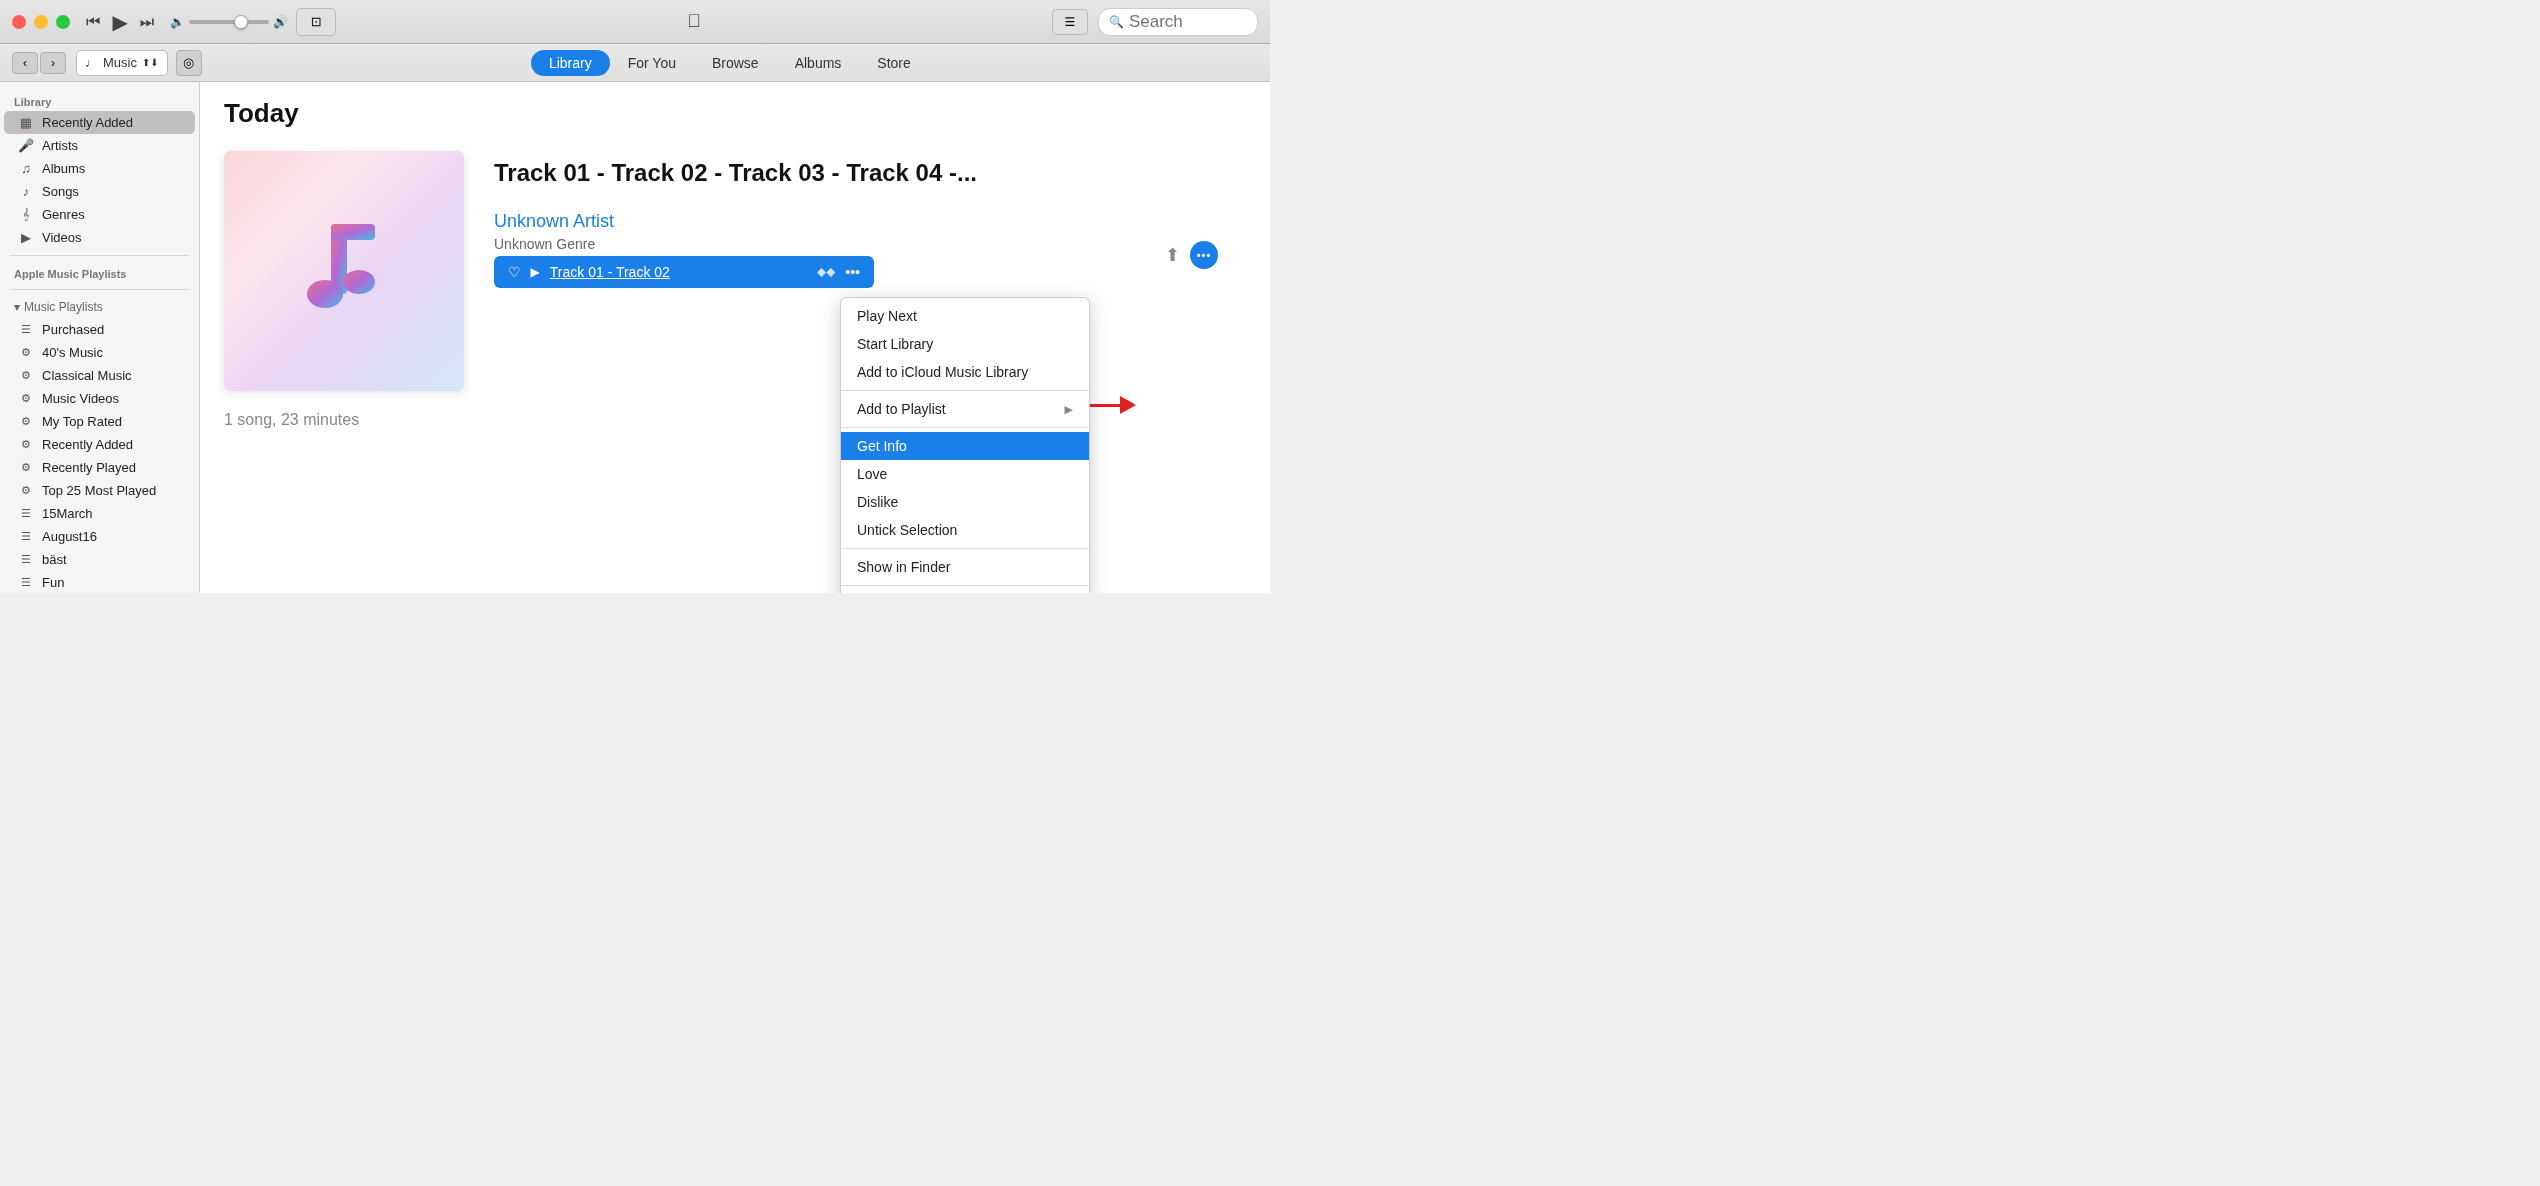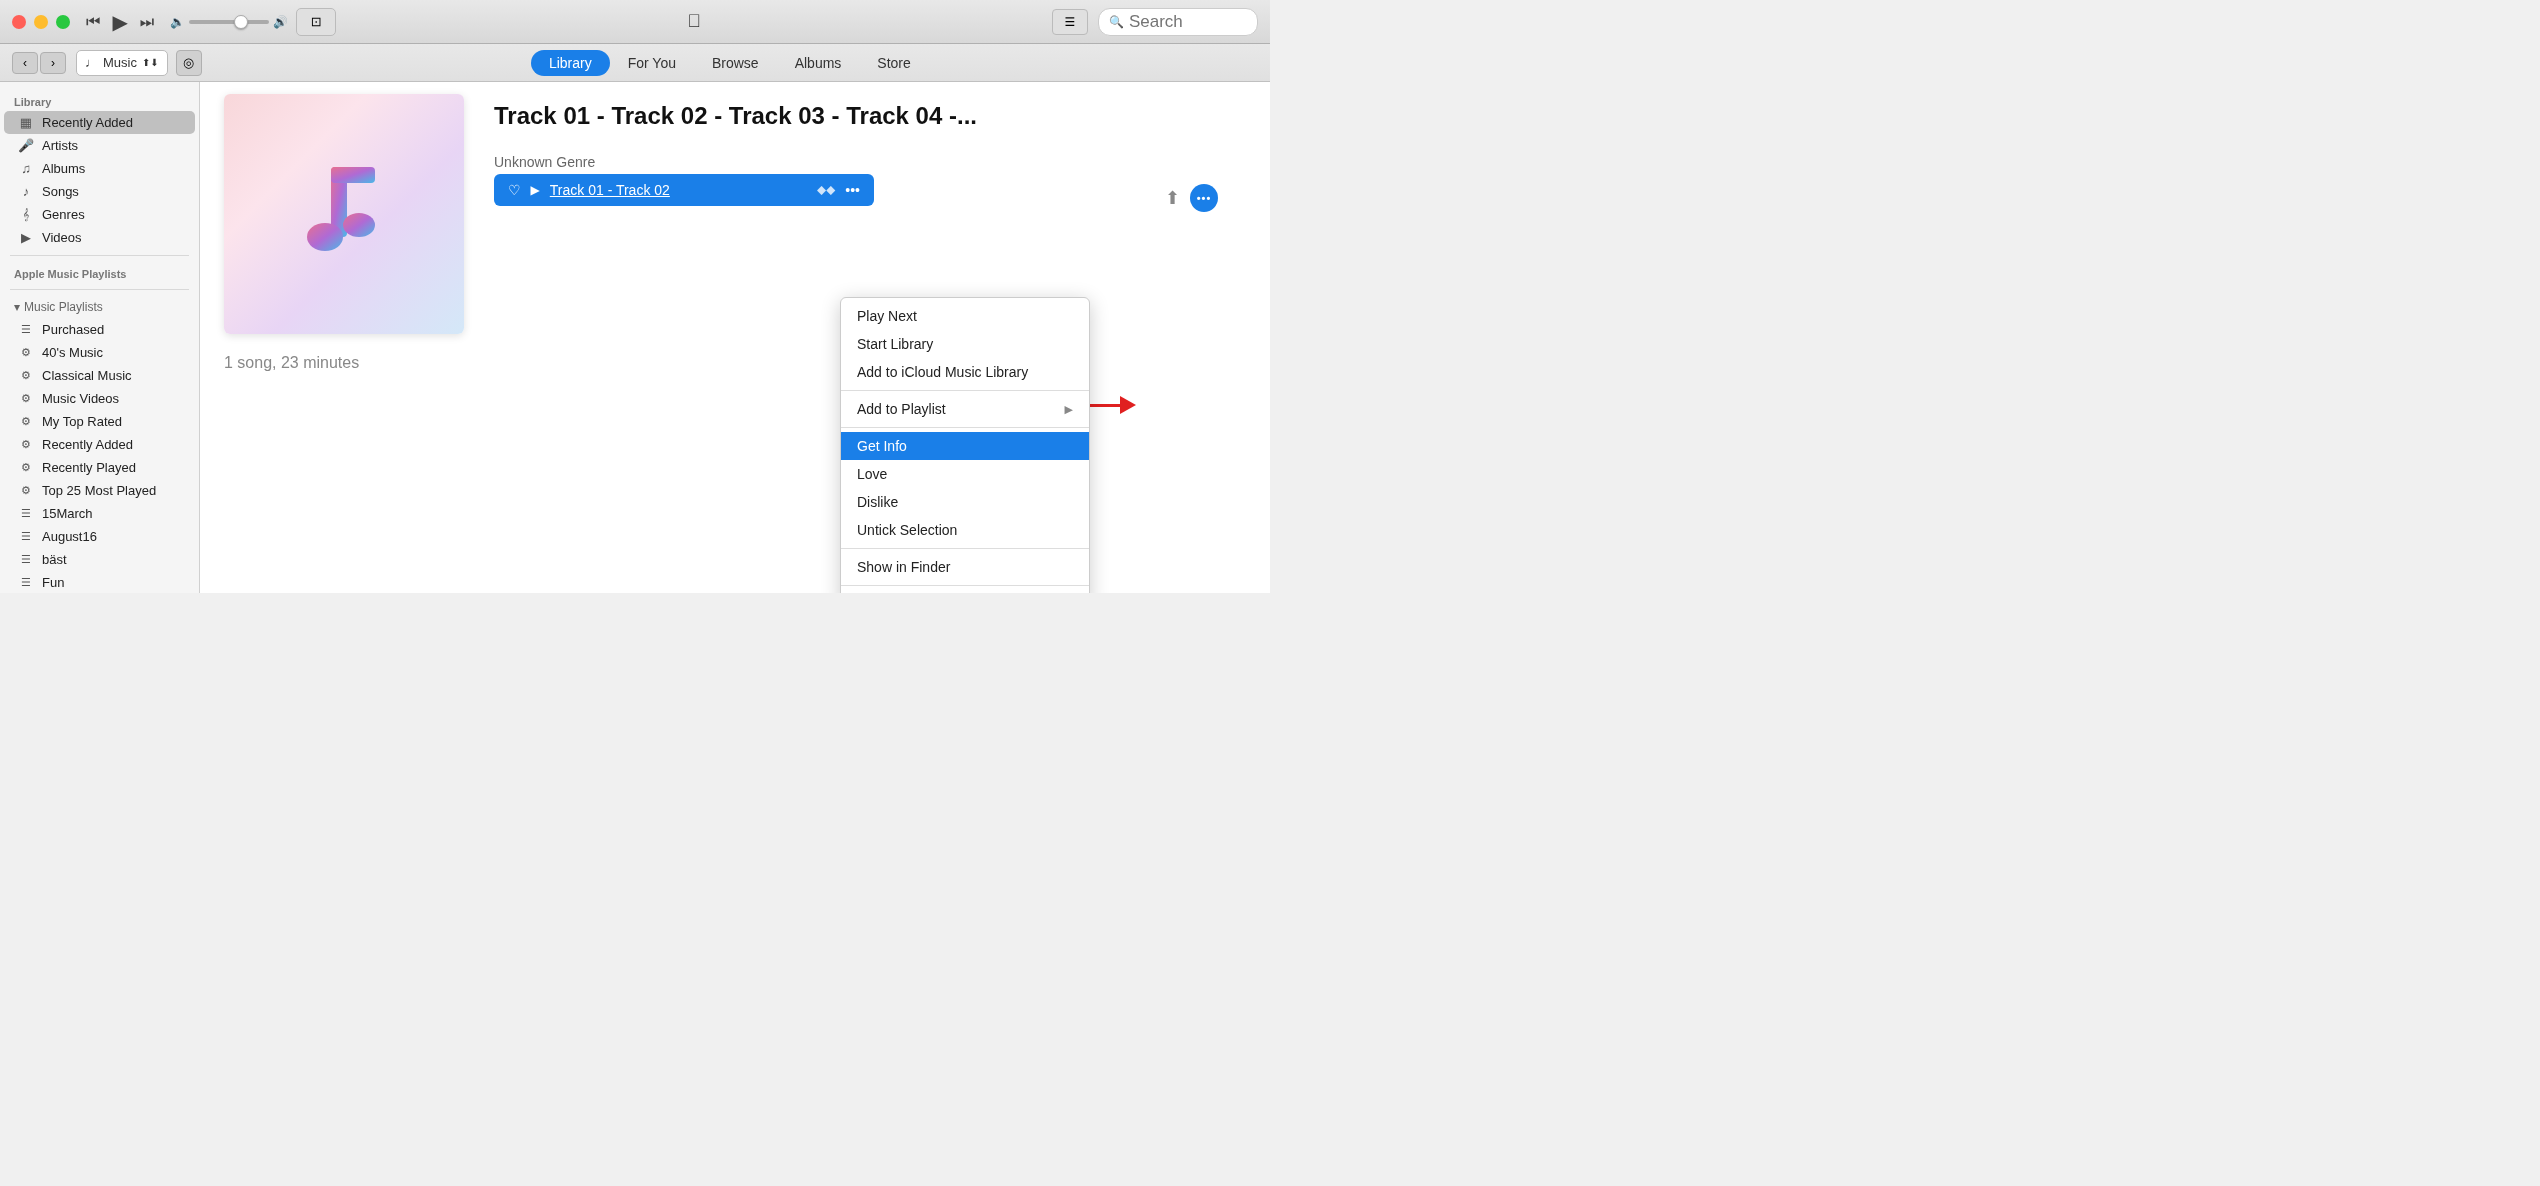--- a/index.html
+++ b/index.html
@@ -594,20 +594,23 @@
       <span class="sidebar-icon" style="font-size:11px;">☰</span>
       <span>bäst</span>
     </div>
     <div class="sidebar-item">
       <span class="sidebar-icon" style="font-size:11px;">☰</span>
       <span>Fun</span>
     </div>
   </div>
 
   <div class="content-area">
+    <div class="content-header">
+      <h1 class="content-title">Today</h1>
+    </div>
 
     <div class="album-section">
 
       <div class="album-art">
         <svg class="music-note-svg" viewBox="0 0 130 130" xmlns="http://www.w3.org/2000/svg">
           <defs>
             <linearGradient id="noteGrad" x1="0%" y1="0%" x2="100%" y2="100%">
               <stop offset="0%" style="stop-color:#e87090;stop-opacity:1"></stop>
               <stop offset="50%" style="stop-color:#b06ad4;stop-opacity:1"></stop>
               <stop offset="100%" style="stop-color:#4ab8e8;stop-opacity:1"></stop>
@@ -616,20 +619,21 @@
 
           <rect x="52" y="18" width="16" height="70" rx="4" fill="url(#noteGrad)"></rect>
           <rect x="52" y="18" width="44" height="16" rx="4" fill="url(#noteGrad)"></rect>
           <ellipse cx="46" cy="88" rx="18" ry="14" fill="url(#noteGrad)"></ellipse>
           <ellipse cx="80" cy="76" rx="16" ry="12" fill="url(#noteGrad)"></ellipse>
         </svg>
       </div>
 
       <div style="flex:1; padding-top:8px; position:relative;">
         <div class="track-title">Track 01 - Track 02 - Track 03 - Track 04 -...</div>
+        <div class="track-artist">Unknown Artist</div>
         <div class="track-genre">Unknown Genre</div>
 
         <div class="album-info-actions">
           <span class="cloud-icon-btn">⬆︎</span>
           <div class="more-btn">
             <span style="font-size:11px; letter-spacing:1px;">•••</span>
           </div>
         </div>
 
         <div class="track-row" style="width: 380px;">

